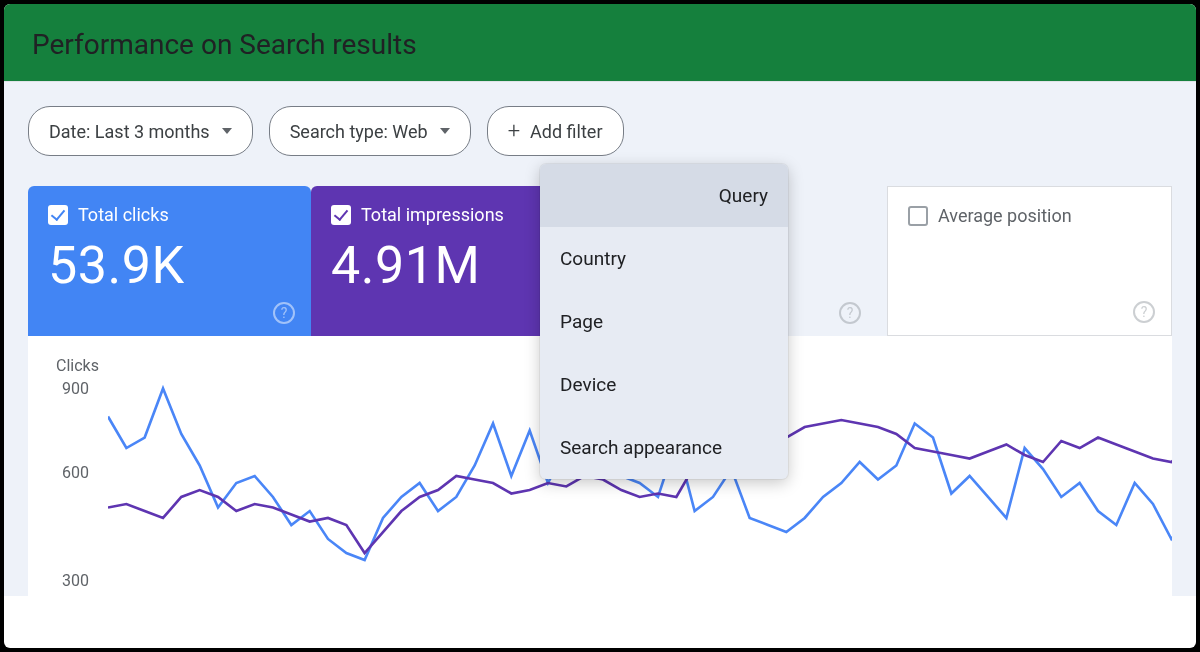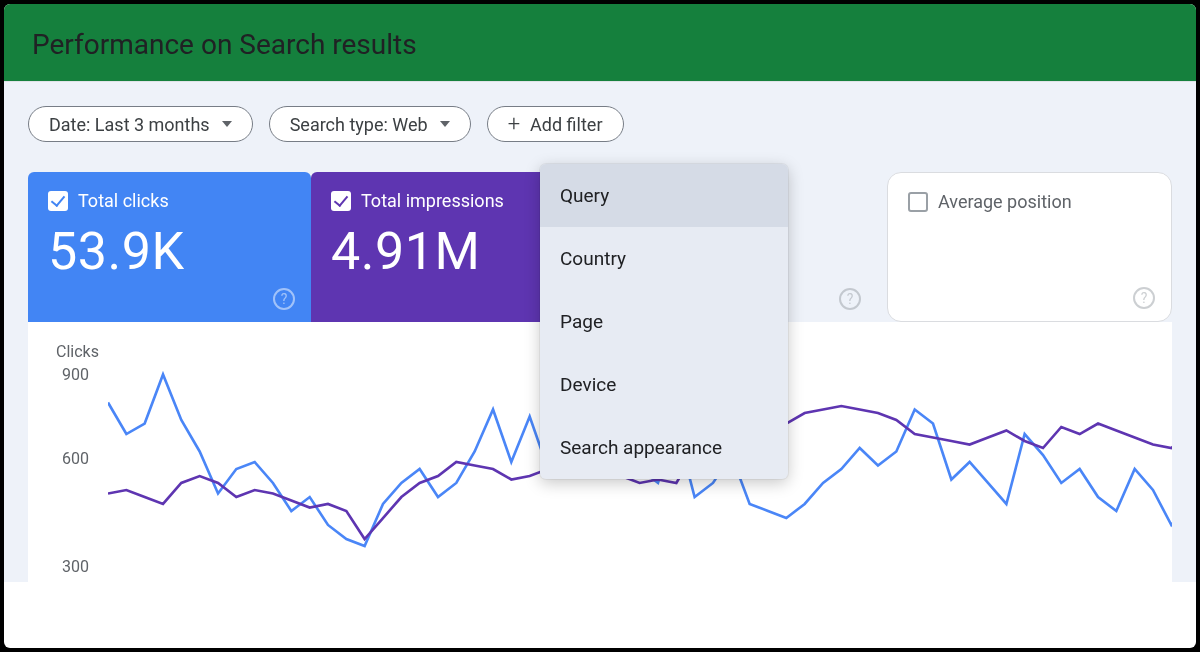--- a/index.html
+++ b/index.html
@@ -37,21 +37,21 @@
     align-items: center;
     position: relative;
   }
   .chip {
     display: inline-flex;
     align-items: center;
     gap: 10px;
     border: 1px solid #777d86;
     background: #fff;
     border-radius: 22px;
-    height: 36px;
+    height: 50px;
     padding: 0 20px;
     font-size: 18px;
     color: #3c4043;
     cursor: pointer;
     white-space: nowrap;
   }
   .chip .caret {
     width: 0; height: 0;
     border-left: 5px solid transparent;
     border-right: 5px solid transparent;
@@ -79,21 +79,21 @@
     position: relative;
     border-radius: 6px 6px 0 0;
     min-height: 150px;
   }
   .metric-card.blue { background: #4285f4; color:#fff; }
   .metric-card.purple { background: #5e35b1; color:#fff; }
   .metric-card.white-card {
     background: #fff;
     border: 1px solid #dadce0;
     color: #5f6368;
-    border-radius: 14px;
+    border-radius: 0;
     margin-left: 10px;
   }
   .metric-card.gap { background: transparent; min-height:0;}
   .metric-top {
     display: flex;
     align-items: center;
     gap: 10px;
     font-size: 18px;
     margin-bottom: 10px;
   }
@@ -182,20 +182,21 @@
     z-index: 100;
   }
   .dropdown-item {
     padding: 20px 20px;
     font-size: 19px;
     color: #202124;
     cursor: pointer;
   }
   .dropdown-item.hover {
     background: #d5dbe6;
+    text-align: right;
   }
 </style>
 </head>
 <body>
 
 <div class="window">
   <div class="header">
     <div class="title">Performance on Search results</div>
   </div>
 

